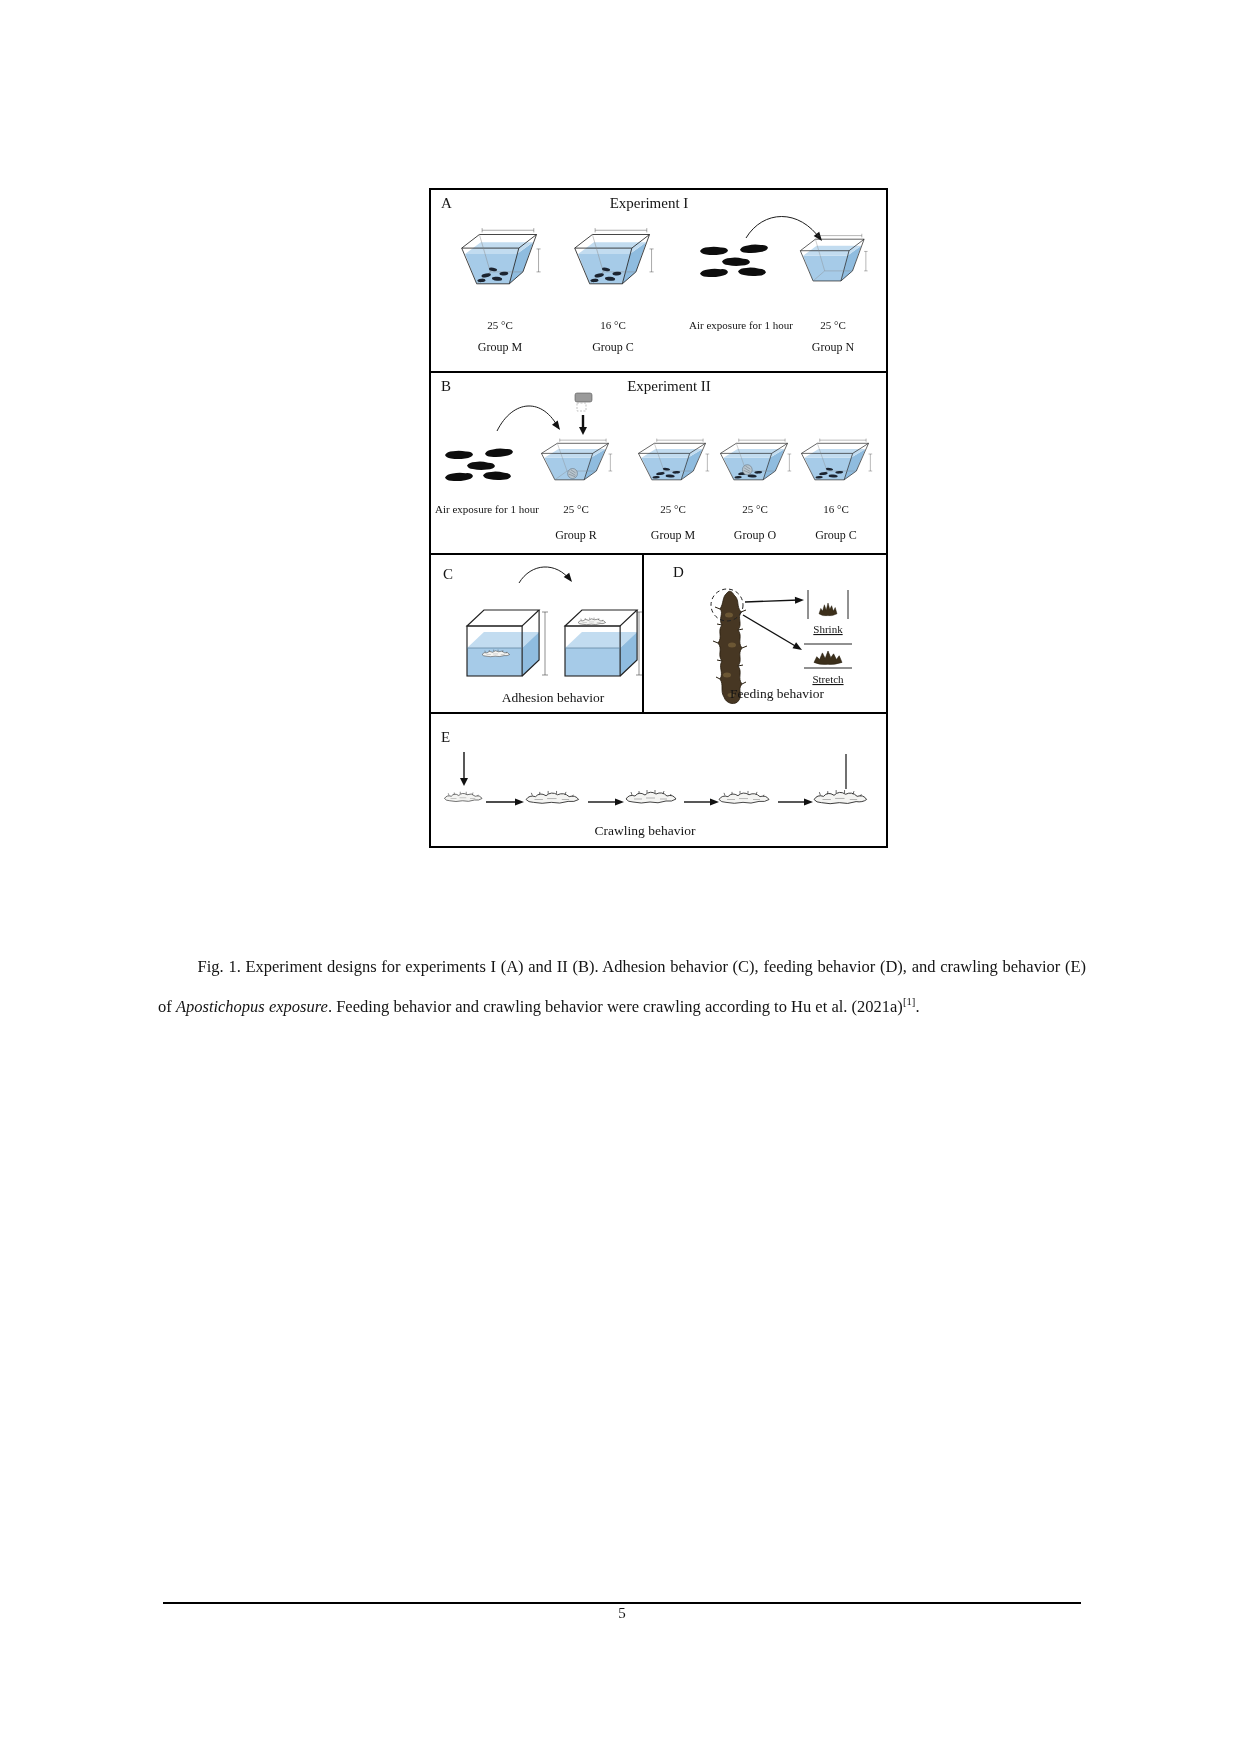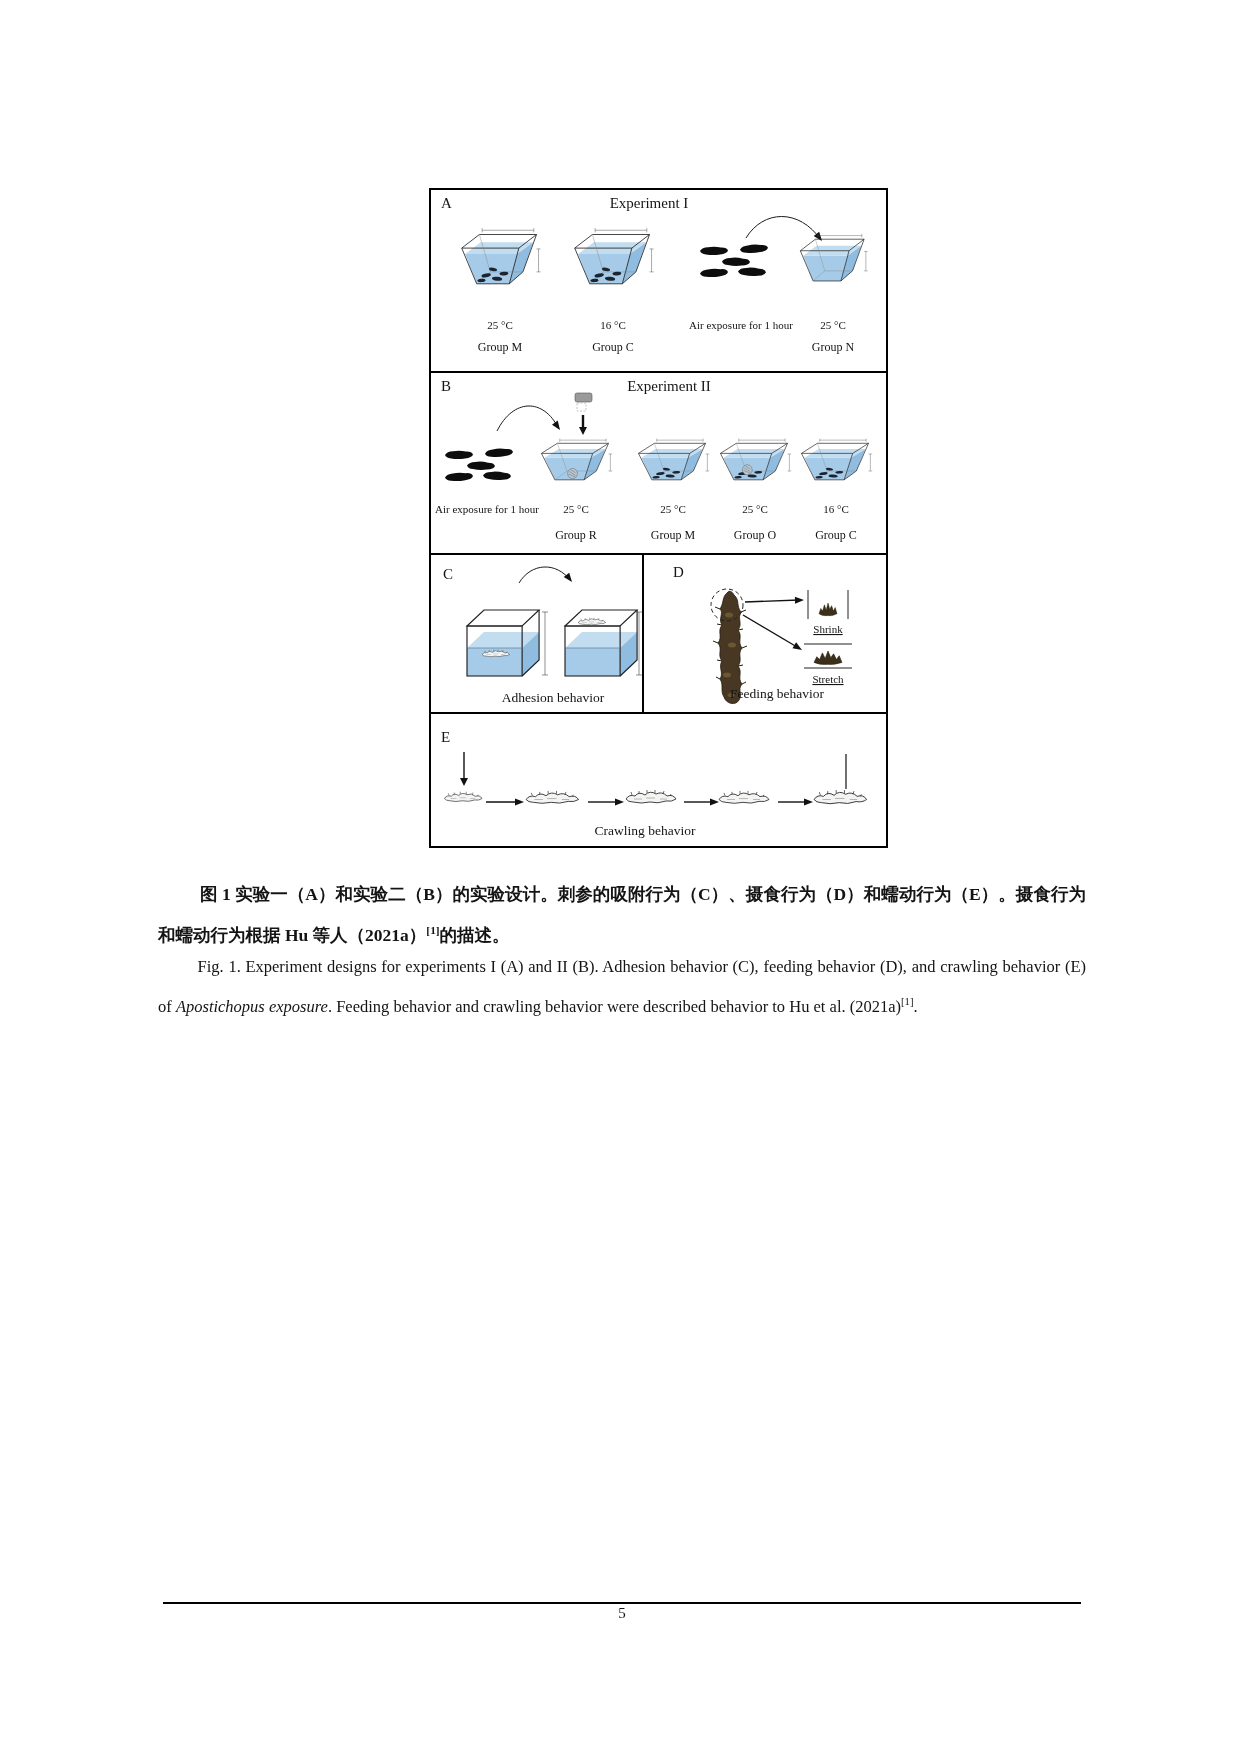--- a/index.html
+++ b/index.html
@@ -271,20 +271,19 @@
         <polygon points="0,0 -9,-3.5 -9,3.5" fill="#111" transform="translate(382,88)"></polygon>
       </g>
       <g>
           <use href="#sketchy" transform="translate(381,75) scale(1.05)"></use>
         </g>
       <line x1="415" y1="40" x2="415" y2="75" stroke="#111" stroke-width="1.2"></line>
       <text class="t-beh" x="214" y="121" text-anchor="middle">Crawling behavior</text>
     </svg>
   </div>
 
-  <p class="caption-zh"><span>图 1  实验一（A）和实验二（B）的实验设计。刺参的吸附行为（C）、摄食行为（D）和蠕动行为（E）。摄食行为和蠕动行为根据 Hu 等人（2021a）</span><sup>[1]</sup><span>的描述。</span></p>
-
-  <p class="caption-en"><span>Fig. 1. Experiment designs for experiments I (A) and II (B). Adhesion behavior (C), feeding behavior (D), and crawling behavior (E) of </span><i>Apostichopus exposure</i><span>. Feeding behavior and crawling behavior were described behavior to Hu et al. (2021a)</span><sup>[1]</sup><span>.</span></p>
+
+  <p class="caption-en"><span>Fig. 1. Experiment designs for experiments I (A) and II (B). Adhesion behavior (C), feeding behavior (D), and crawling behavior (E) of </span><i>Apostichopus exposure</i><span>. Feeding behavior and crawling behavior were crawling according to Hu et al. (2021a)</span><sup>[1]</sup><span>.</span></p>
 
   <div class="footer-rule"></div>
   <div class="page-number">5</div>
 
 </div>
 
 </body></html>

